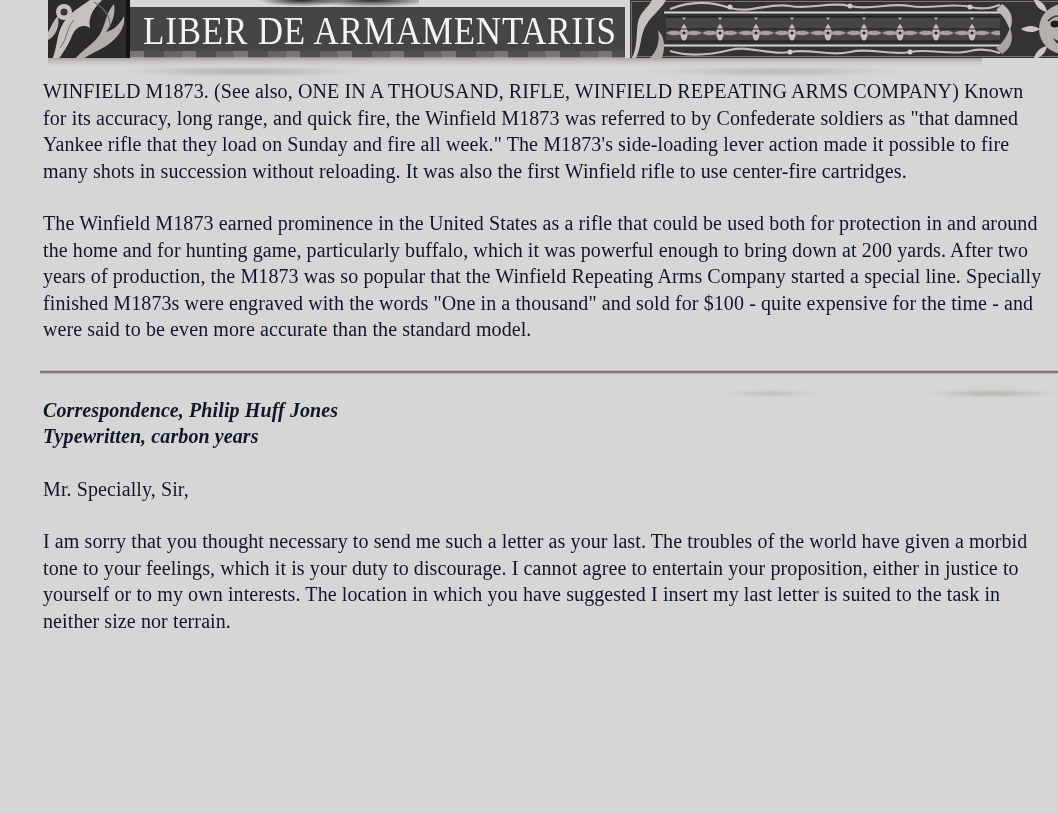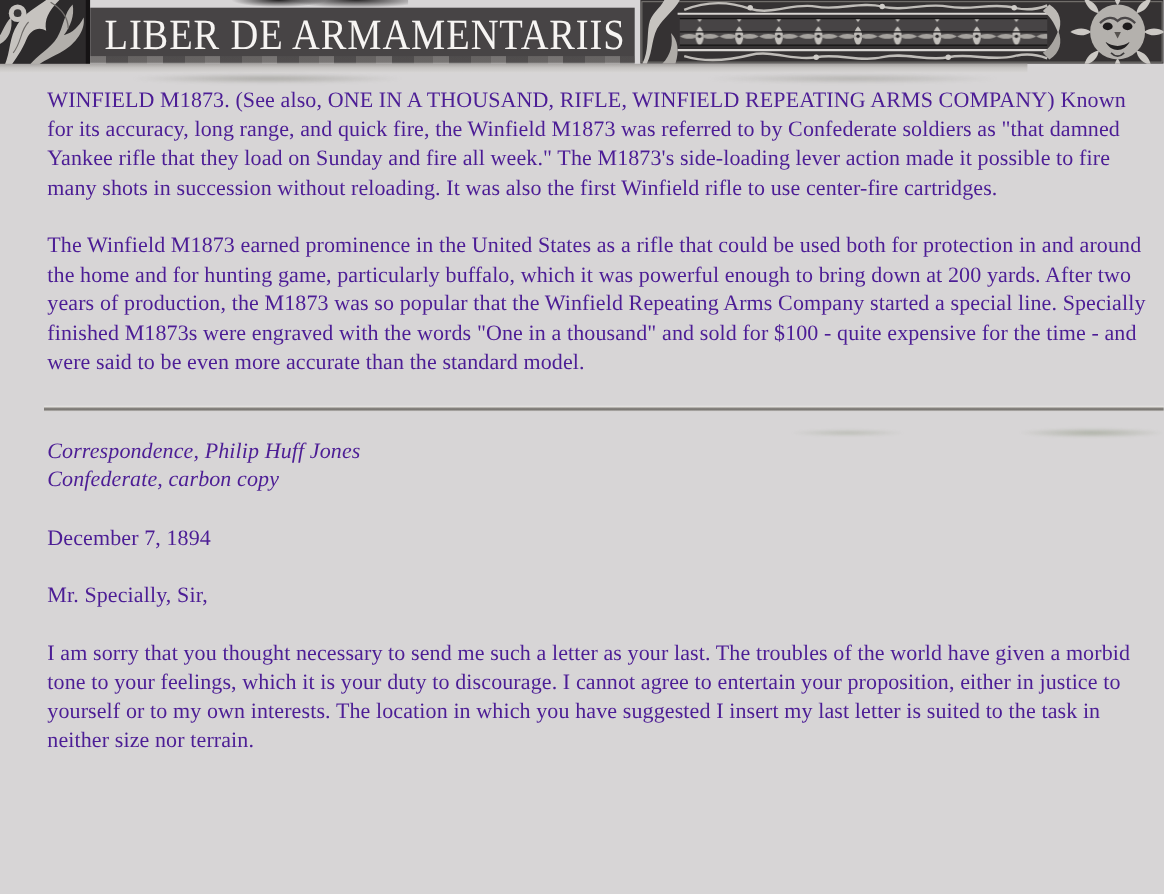--- a/index.html
+++ b/index.html
@@ -15,20 +15,21 @@
     position: relative;
     width: 1058px;
     height: 813px;
     background: #d7d5d6;
   }
   
   .book-header {
     position: relative;
     width: 934px;
     height: 65px;
+    margin-left: 48px;
   }
   .orn-left {
     position: absolute; left: 0; top: 0; width: 82px; height: 60px;
   }
   .title-band {
     position: absolute; left: 82px; top: 7px; width: 495px; height: 50px;
     background: #474445;
     display: flex; align-items: center;
     padding-left: 13px;
     box-sizing: border-box;
@@ -76,30 +77,30 @@
     background: radial-gradient(ellipse, rgba(128,138,112,0.45), rgba(128,138,112,0) 70%);
     filter: blur(1px); }
   .sm-d2 { left: 718px; top: 390px; width: 105px; height: 7px;
     background: radial-gradient(ellipse, rgba(128,138,112,0.3), rgba(128,138,112,0) 70%);
     filter: blur(1px); }
   
   .content {
     padding: 13px 16px 0 43px;
     font-size: 20px;
     line-height: 26.5px;
-    color: #4c1d95;
+    color: #0f172a;
     letter-spacing: 0.1px;
   }
   .content p { margin: 0 0 26px 0; }
   .rule {
     height: 5px;
     margin: 21px -16px 23px -3px;
     background: linear-gradient(to bottom, #fafaf9 0%, #c1beba 25%, #6f6c68 55%, #8a8783 75%, #d3d1cf 100%);
   }
-  .italic-block { font-style: italic; }
+  .italic-block { font-style: italic; font-weight: bold; }
 </style>
 </head>
 <body>
 
 <div class="page">
 
   <header class="book-header">
     <div class="top-blob"></div>
 
     <div class="orn-left">
@@ -181,21 +182,20 @@
   <div class="smudge sm-d2"></div>
 
   <main class="content">
     <p>WINFIELD M1873. (See also, ONE IN A THOUSAND, RIFLE, WINFIELD REPEATING ARMS COMPANY) Known for its accuracy, long range, and quick fire, the Winfield M1873 was referred to by Confederate soldiers as "that damned Yankee rifle that they load on Sunday and fire all week." The M1873's side-loading lever action made it possible to fire many shots in succession without reloading. It was also the first Winfield rifle to use center-fire cartridges.</p>
     <p>The Winfield M1873 earned prominence in the United States as a rifle that could be used both for protection in and around the home and for hunting game, particularly buffalo, which it was powerful enough to bring down at 200 yards. After two years of production, the M1873 was so popular that the Winfield Repeating Arms Company started a special line. Specially finished M1873s were engraved with the words "One in a thousand" and sold for $100 - quite expensive for the time - and were said to be even more accurate than the standard model.</p>
 
     <div class="rule"></div>
 
     <p class="italic-block">
       <span>Correspondence, Philip Huff Jones</span><br>
-      <span>Confederate, carbon copy</span>
+      <span>Typewritten, carbon years</span>
     </p>
 
-    <p>December 7, 1894</p>
     <p>Mr. Specially, Sir,</p>
     <p>I am sorry that you thought necessary to send me such a letter as your last. The troubles of the world have given a morbid tone to your feelings, which it is your duty to discourage. I cannot agree to entertain your proposition, either in justice to yourself or to my own interests. The location in which you have suggested I insert my last letter is suited to the task in neither size nor terrain.</p>
   </main>
 
 </div>
 
 </body></html>

